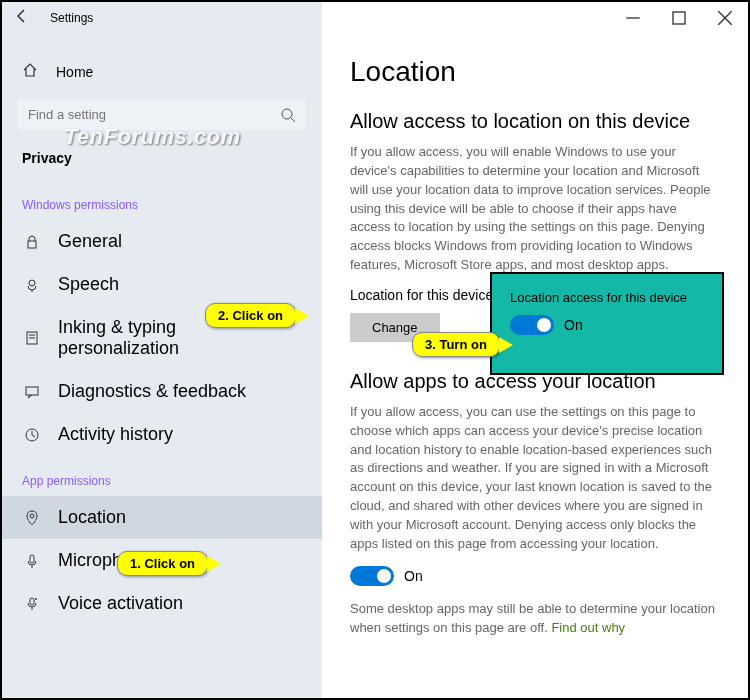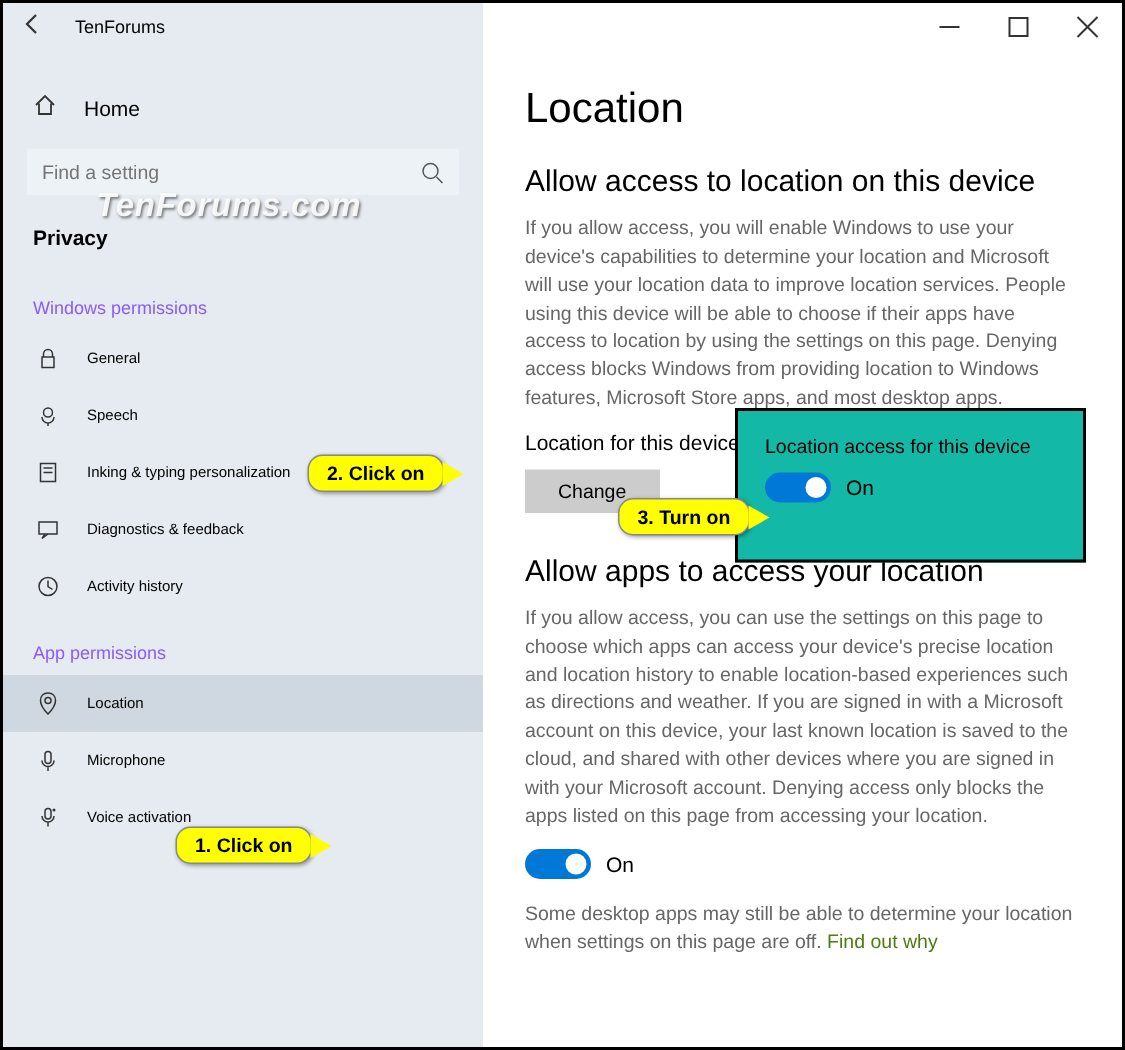--- a/index.html
+++ b/index.html
@@ -11,21 +11,21 @@
 .titlebar .controls { margin-left: auto; display: flex; }
 .titlebar .ctrl { width: 46px; height: 32px; display: flex; align-items: center; justify-content: center; font-size: 12px; color: #333; cursor: pointer; }
 .sidebar { width: 320px; background: #e5ebf0; padding-top: 50px; height: 100%; overflow: hidden; }
 .sidebar .home { display: flex; align-items: center; padding: 10px 20px; font-size: 14px; cursor: pointer; }
 .sidebar .home .icon { width: 20px; margin-right: 14px; }
 .search { margin: 8px 16px 12px; position: relative; }
 .search input { width: 100%; padding: 8px 30px 8px 10px; border: none; background: #edf2f6; font-size: 13px; color: #666; }
 .search .sicon { position: absolute; right: 10px; top: 8px; color: #555; }
 .sidebar .section-title { font-weight: 600; font-size: 14px; padding: 8px 20px 14px; }
 .sidebar .group-label { font-size: 12px; color: #8b5cf6; padding: 18px 20px 8px; }
-.sidebar .item { display: flex; align-items: center; padding: 11px 20px; font-size: 10px; cursor: pointer; }
+.sidebar .item { display: flex; align-items: center; padding: 11px 20px; font-size: 18px; cursor: pointer; }
 .sidebar .item .icon { width: 20px; margin-right: 16px; color: #333; display: flex; justify-content: center; }
 .sidebar .item.selected { background: #cfd8e0; }
 .content { flex: 1; padding: 54px 30px 20px 28px; overflow: hidden; position: relative; }
 .content h1 { font-weight: 400; font-size: 28px; margin-bottom: 22px; }
 .content h2 { font-weight: 400; font-size: 20px; margin-bottom: 10px; margin-top: 8px; }
 .content p { font-size: 13px; color: #666; line-height: 1.45; margin-bottom: 12px; }
 .content .status { font-size: 14px; color: #000; margin-bottom: 10px; }
 .change-btn { background: #ccc; border: none; padding: 7px 22px; font-size: 13px; cursor: pointer; margin-bottom: 20px; }
 .toggle-row { display: flex; align-items: center; margin-bottom: 14px; }
 .toggle { width: 44px; height: 20px; background: #0078d7; border-radius: 10px; position: relative; margin-right: 10px; cursor: pointer; }
@@ -43,21 +43,21 @@
 </style>
 </head>
 <body>
 
 <div class="titlebar">
   <div class="back">
     <svg viewBox="0 0 16 16">
         <path d="M10 2 L4 8 L10 14" stroke="#333" stroke-width="1.5" fill="none"></path>
       </svg>
   </div>
-  <div class="title">TenForums</div>
+  <div class="title">Settings</div>
   <div class="controls">
     <div class="ctrl">
         <svg viewBox="0 0 12 12">
           <line x1="1" y1="6" x2="11" y2="6" stroke="#333"></line>
         </svg>
       </div>
     <div class="ctrl">
         <svg viewBox="0 0 12 12">
           <rect x="1.5" y="1.5" width="9" height="9" stroke="#333" fill="none"></rect>
         </svg>

